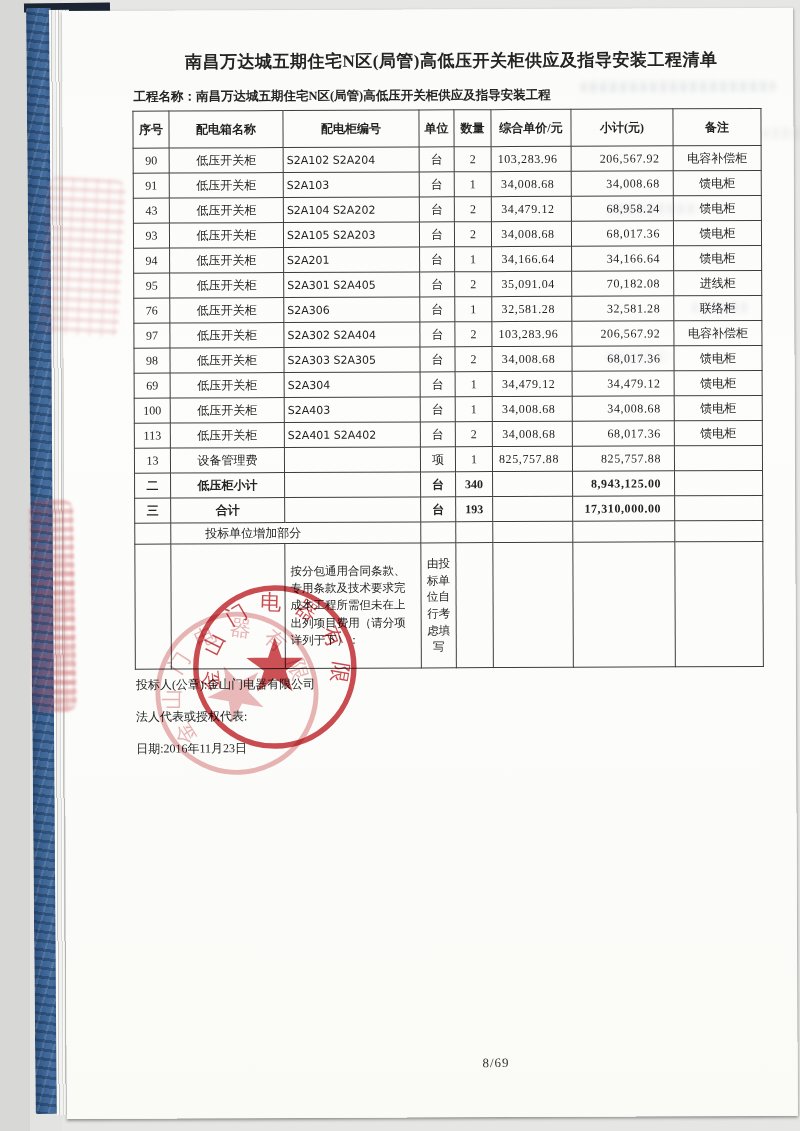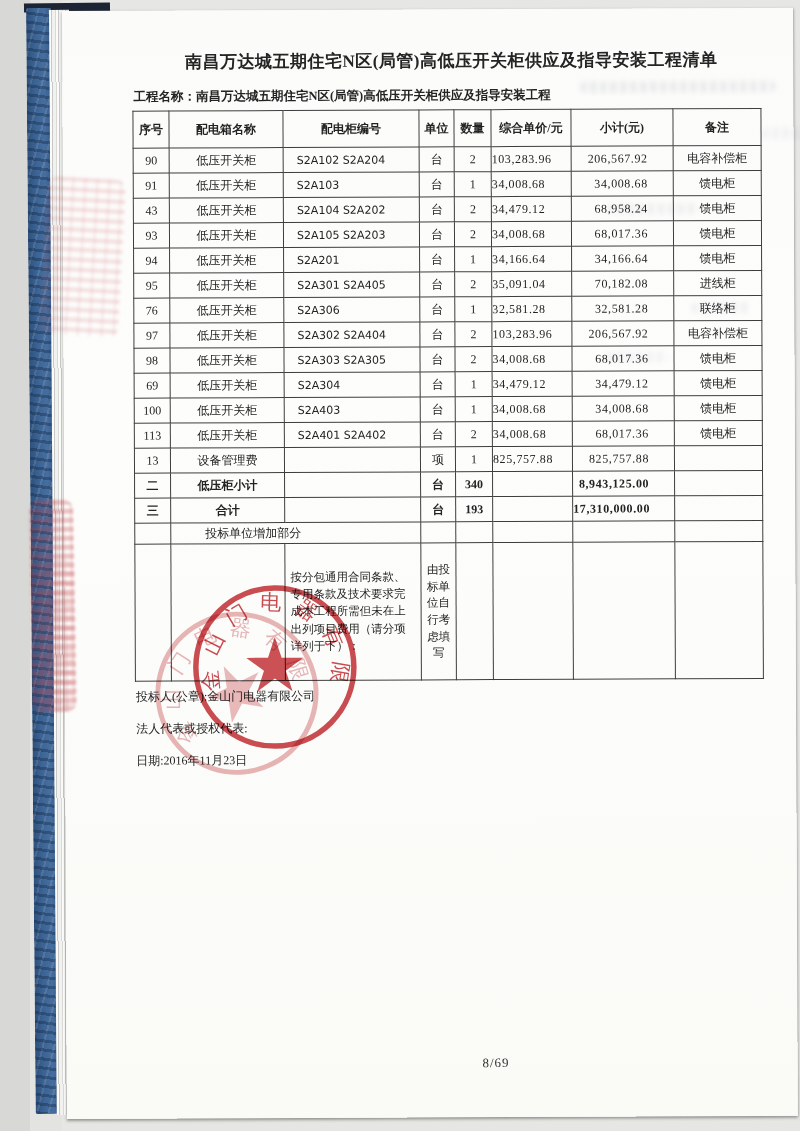--- a/index.html
+++ b/index.html
@@ -55,29 +55,29 @@
   .smudge.s4{left:543px;top:343px;width:62px;opacity:.3;}
   .smudge.s5{left:700px;top:120px;width:38px;opacity:.3;}
   
   .doc{position:absolute;left:70px;top:40px;width:628px;color:#242424;}
   .title{font-size:17px;font-weight:bold;text-align:center;letter-spacing:.5px;margin:0 0 15px 10px;}
   .project-line{font-size:12.5px;font-weight:600;margin:0 0 5px 1px;}
   table{border-collapse:collapse;table-layout:fixed;width:628px;font-size:12px;color:#232323;}
   th,td{border:1px solid #3e3e3e;overflow:hidden;white-space:nowrap;padding:0;}
   thead th{height:36px;font-weight:700;font-size:12px;text-align:center;}
   tbody td{height:24px;text-align:center;}
-  td.c2{text-align:left;padding-left:13px;font-family:"DejaVu Sans","Liberation Sans",sans-serif;font-size:11px;}
-  td.c5{text-align:left;padding-right:7px;letter-spacing:.6px;}
-  td.c6{text-align:right;padding-right:25px;letter-spacing:.6px;}
+  td.c2{text-align:left;padding-left:3px;font-family:"DejaVu Sans","Liberation Sans",sans-serif;font-size:11px;}
+  td.c5{text-align:center;padding-right:7px;letter-spacing:.6px;}
+  td.c6{text-align:right;padding-right:13px;letter-spacing:.6px;}
   .bold-row td{font-weight:bold;}
   tr.extra-row td{height:20px;}
   td.extra-label{text-align:left;padding-left:34px;}
   tr.note-row td{height:78px;white-space:normal;vertical-align:middle;}
   td.note-desc{text-align:left;padding:3px 4px 3px 5px;font-size:11.5px;line-height:1.5;margin-left:24px;}
-  td.note-instr{font-size:11.5px;line-height:1.45;padding:18px 1px;}
+  td.note-instr{font-size:11.5px;line-height:1.45;padding:12px 1px;}
   .footer{margin-top:7px;font-size:12px;}
   .footer div{margin:0 0 15px 1px;}
   .page-num{position:absolute;left:323px;top:1046px;width:120px;text-align:right;font-size:13px;color:#333;letter-spacing:1px;}
   
   .stamp{position:absolute;z-index:5;mix-blend-mode:multiply;pointer-events:none;}
   .stamp-main{left:124px;top:571px;width:172px;height:172px;}
   .stamp-ghost{left:86px;top:597px;width:172px;height:172px;opacity:.45;transform:rotate(-26deg);}
 </style>
 </head>
 <body>

